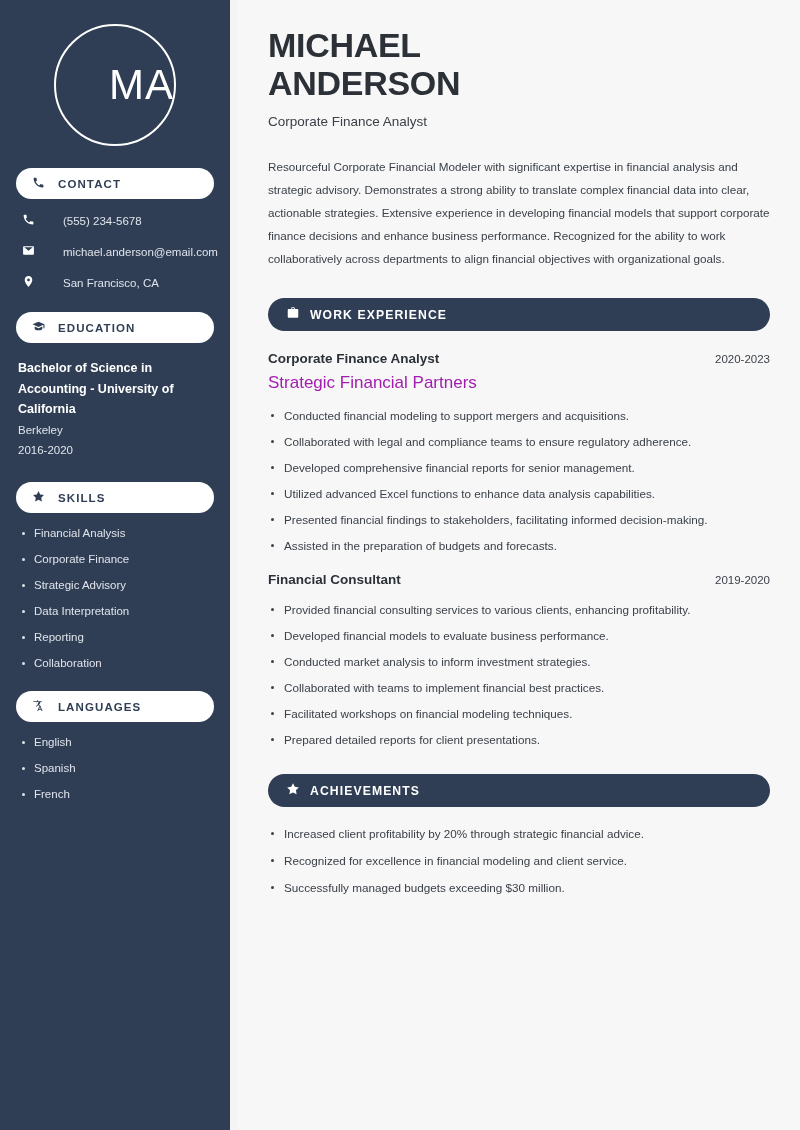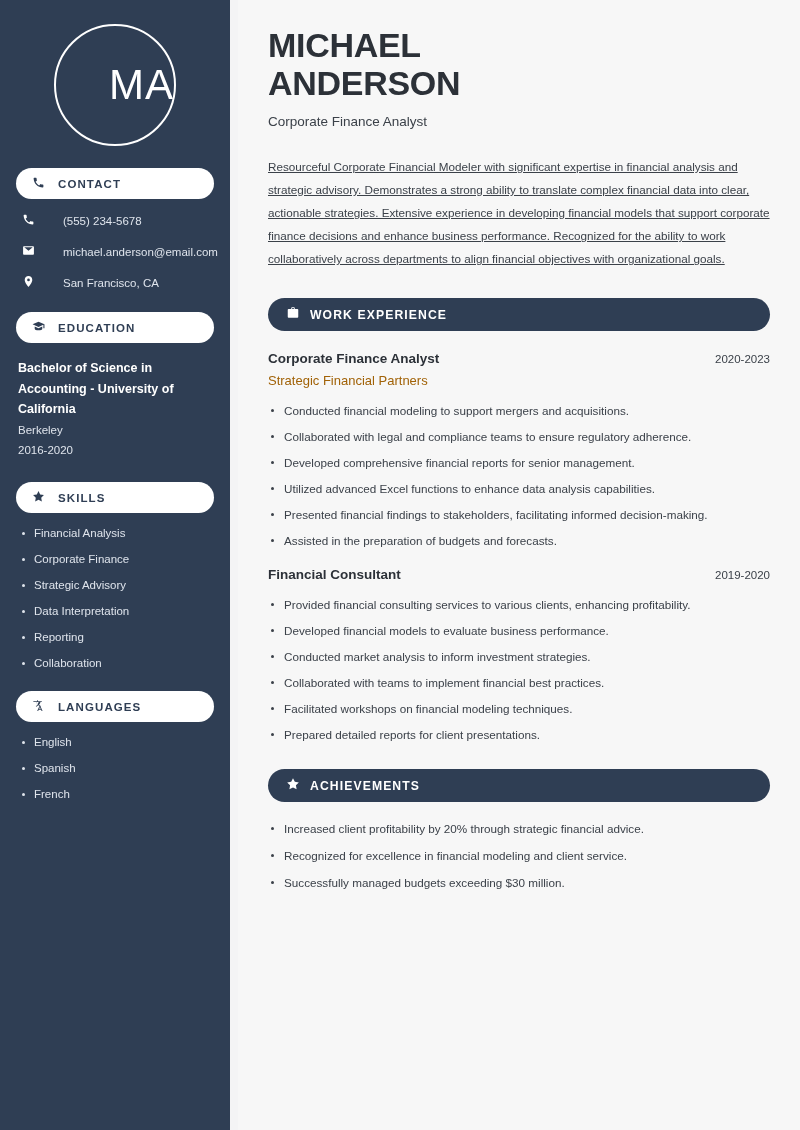--- a/index.html
+++ b/index.html
@@ -127,21 +127,20 @@
     color: #3b4149;
     font-size: 13.5px;
     margin-top: 12px;
   }
 
   .summary {
     color: #3b4149;
     font-size: 11.7px;
     line-height: 1.97;
     margin-top: 26px;
-    text-decoration: underline;
   }
 
   .section-bar {
     background: #2f3e54;
     color: #ffffff;
     border-radius: 999px;
     height: 33px;
     display: flex;
     align-items: center;
     gap: 10px;
@@ -162,22 +161,22 @@
   .job-title {
     color: #2c3138;
     font-size: 13.5px;
     font-weight: bold;
   }
   .job-dates {
     color: #3b4149;
     font-size: 11.5px;
   }
   .job-company {
-    color: #a16207;
-    font-size: 13px;
+    color: #a21caf;
+    font-size: 17px;
     margin-top: 7px;
   }
 
   .job-bullets { margin-top: 16px; list-style: none; }
   .job-bullets li {
     color: #3b4149;
     font-size: 11.7px;
     padding-left: 16px;
     position: relative;
     margin-bottom: 13px;

